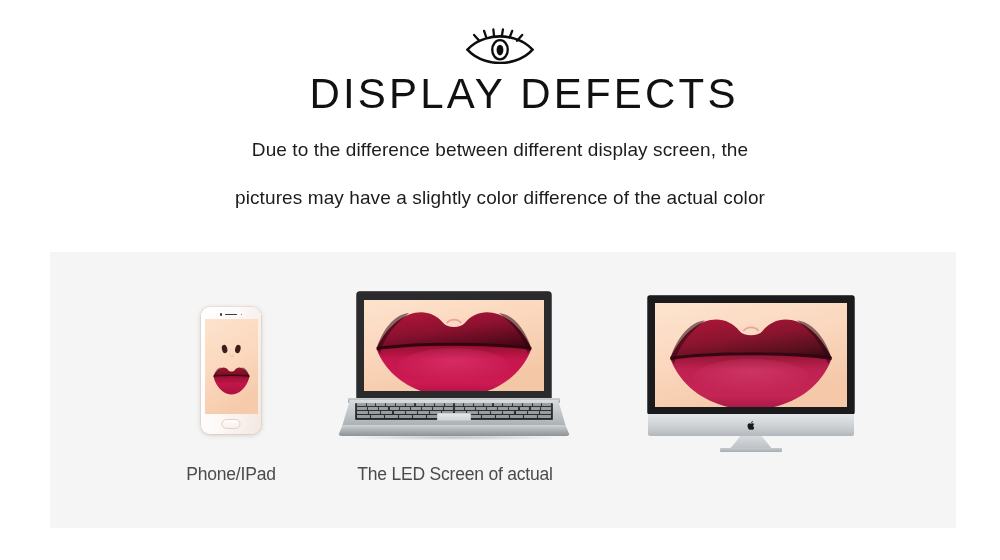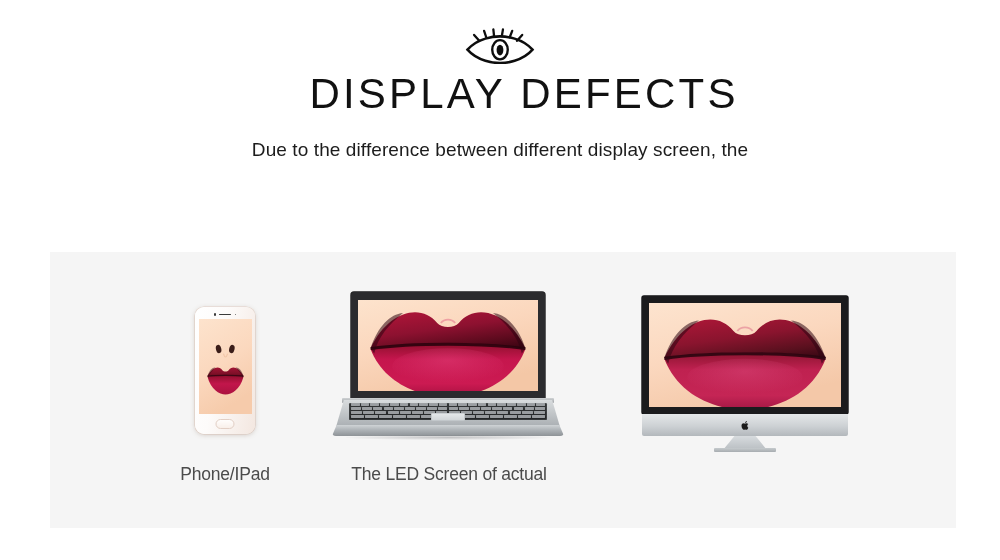--- a/index.html
+++ b/index.html
@@ -55,21 +55,21 @@
     position: absolute;
     left: 50px;
     top: 252px;
     width: 906px;
     height: 276px;
     background: #f5f5f5;
   }
 
   .device-row {
     position: absolute;
-    left: 0; top: 0;
+    left: 6px; top: 0;
     width: 100%; height: 100%;
   }
 
   
   .caption {
     position: absolute;
     text-align: center;
     font-size: 17.5px;
     color: #4b4b4b;
     font-family: "Liberation Sans", sans-serif;
@@ -339,20 +339,21 @@
 
     <ellipse cx="50" cy="29" rx="10.5" ry="13" fill="none" stroke="#0d0d0d" stroke-width="3.2"></ellipse>
 
     <ellipse cx="50" cy="29.5" rx="4.6" ry="7.2" fill="#0d0d0d"></ellipse>
   </svg>
 
   <h1 class="page-title">DISPLAY DEFECTS</h1>
 
   <div class="subtitle">
     <span>Due to the difference between different display screen, the</span>
+    <span>pictures may have a slightly color difference of the actual color</span>
   </div>
 </div>
 
 <div class="panel">
   <div class="device-row">
 
     <div class="phone">
       <div class="phone-body"></div>
 
       <div class="phone-screen">

